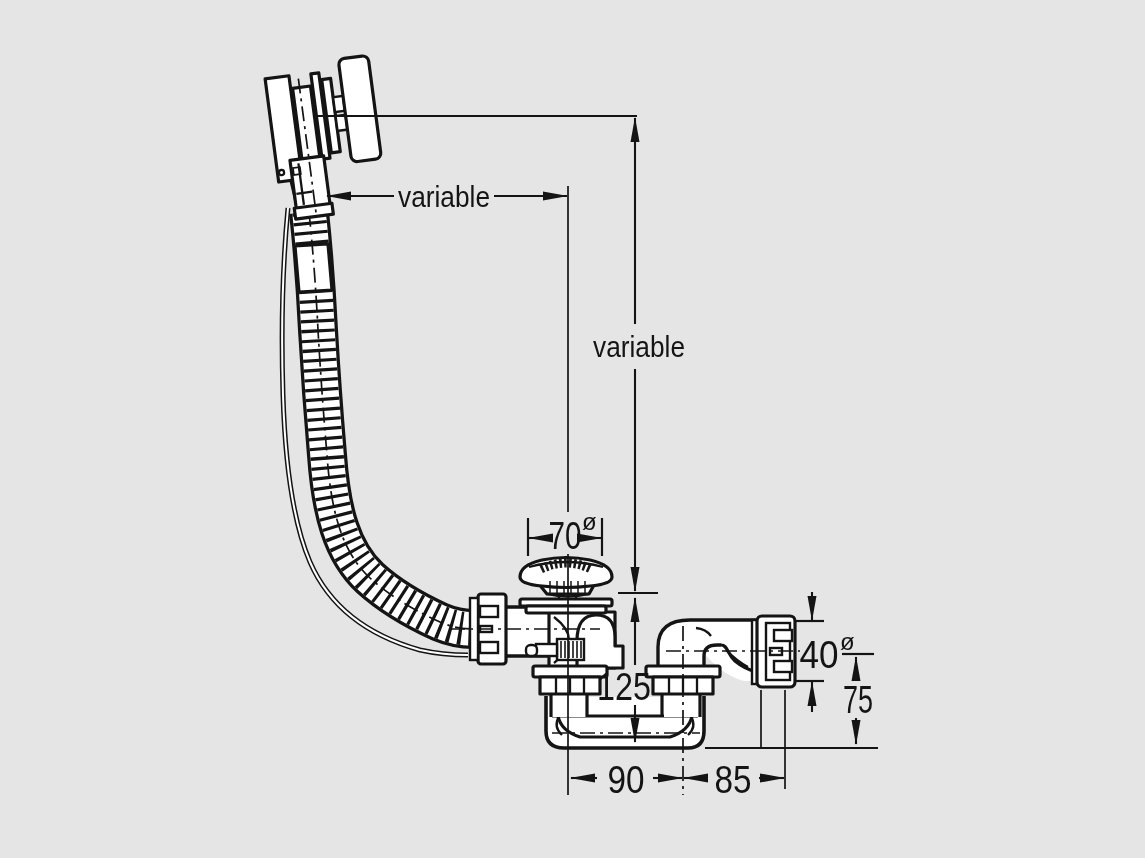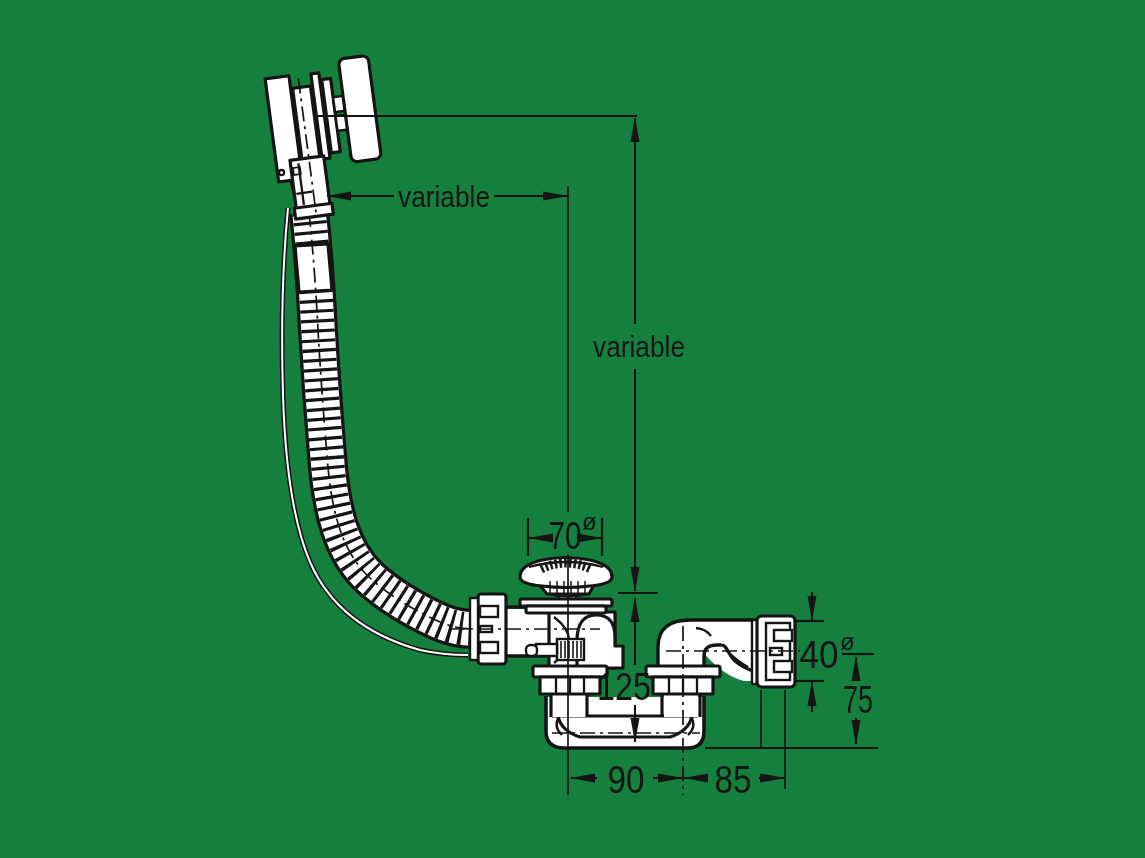--- a/index.html
+++ b/index.html
@@ -1,16 +1,16 @@
 <!DOCTYPE html>
 <html><head>
 <meta charset="utf-8">
 <style>
   html,body{margin:0;padding:0;background:#ffffff;}
-  #stage{position:relative;width:1145px;height:858px;background:#15803d;overflow:hidden;}
+  #stage{position:relative;width:1145px;height:858px;background:#e5e5e5;overflow:hidden;}
   svg{display:block;}
   svg text{font-family:"Liberation Sans","DejaVu Sans",sans-serif;fill:#141414;}
   .o{fill:none;stroke:#141414;stroke-width:3.4;stroke-linejoin:round;}
   .o2{fill:none;stroke:#141414;stroke-width:3.2;stroke-linejoin:round;}
   .d{fill:none;stroke:#141414;stroke-width:2.3;stroke-linejoin:round;}
   .t{fill:none;stroke:#141414;stroke-width:1.7;}
   .w{fill:#ffffff;stroke:#141414;stroke-width:3.2;stroke-linejoin:round;}
   .w2{fill:#ffffff;stroke:#141414;stroke-width:2.4;}
   .fillw{fill:#ffffff;stroke:none;}
   .dim{fill:none;stroke:#141414;stroke-width:2.1;}

